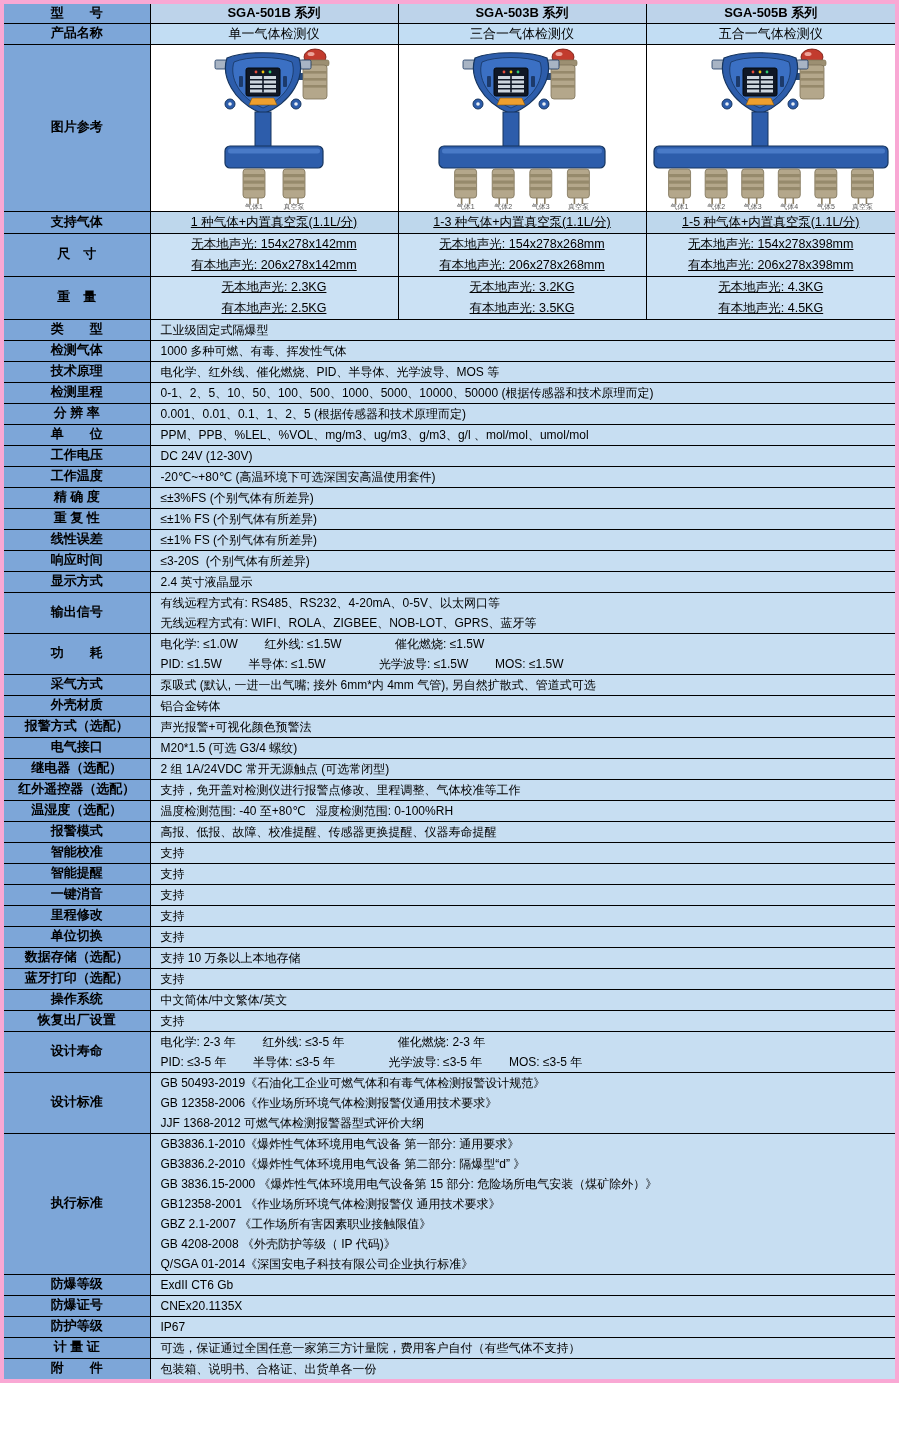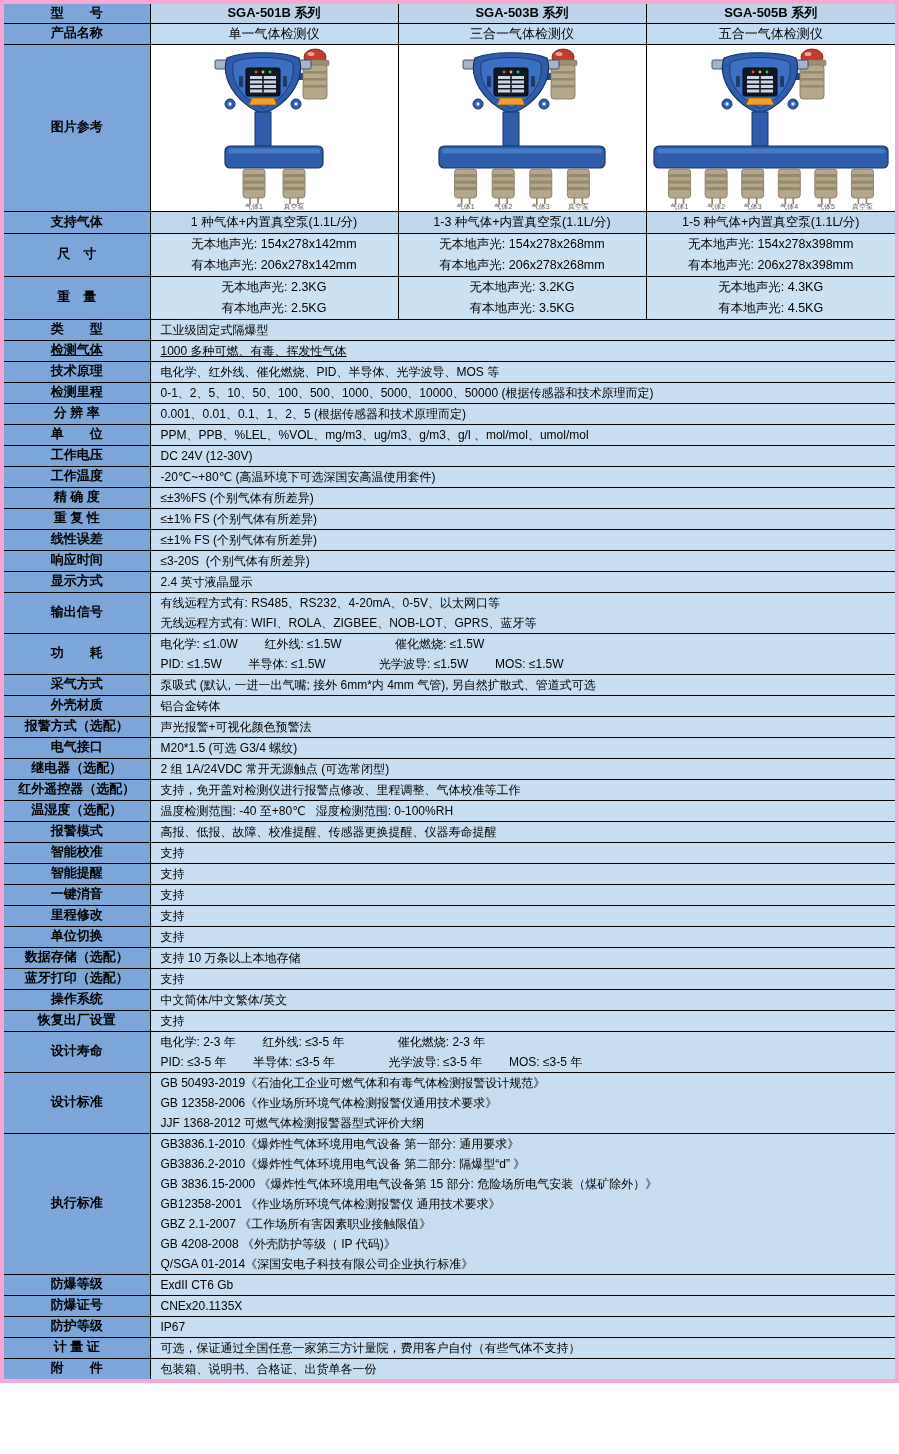--- a/index.html
+++ b/index.html
@@ -28,21 +28,21 @@
   td.hdr-model{background:#bdd3ea;font-weight:bold;font-size:13px;text-align:center;}
   td.hdr-prod{background:#c2ddf3;font-size:13px;text-align:center;}
   td.img-cell{background:#ffffff;text-align:center;vertical-align:middle;}
   td.cmp{background:#cbe1f4;font-size:12.5px;text-align:center;}
   tr.cmp-first td.cmp{background:#bed7ec;}
   td.val{background:#c7def2;font-size:12px;text-align:left;}
   .line{
     height:20px;line-height:20px;white-space:pre;overflow:hidden;
   }
   td.val .line{padding-left:10px;}
-  td.cmp .line{height:21px;line-height:21px;}
+  td.cmp .line{height:21px;line-height:21px;text-decoration:underline;}
   .img-box{width:246px;height:164px;margin:0 auto;}
   svg text{font-family:"Liberation Sans","DejaVu Sans",sans-serif;}
 </style>
 </head>
 <body>
 
 <div class="page">
   <table class="spec">
     <colgroup>
       <col class="c-label">
@@ -336,21 +336,21 @@
           </td>
         </tr>
       </tbody>
     <tbody id="spec-body">
         <tr style="height: 21px;">
           <th class="lbl">类　　型</th>
           <td class="val" colspan="3">
             <div class="line">工业级固定式隔爆型</div>
           </td>
         </tr>
-        <tr style="height: 21px; text-decoration: underline;">
+        <tr style="height: 21px;">
           <th class="lbl">检测气体</th>
           <td class="val" colspan="3">
             <div class="line">1000 多种可燃、有毒、挥发性气体</div>
           </td>
         </tr>
         <tr style="height: 21px;">
           <th class="lbl">技术原理</th>
           <td class="val" colspan="3">
             <div class="line">电化学、红外线、催化燃烧、PID、半导体、光学波导、MOS 等</div>
           </td>

